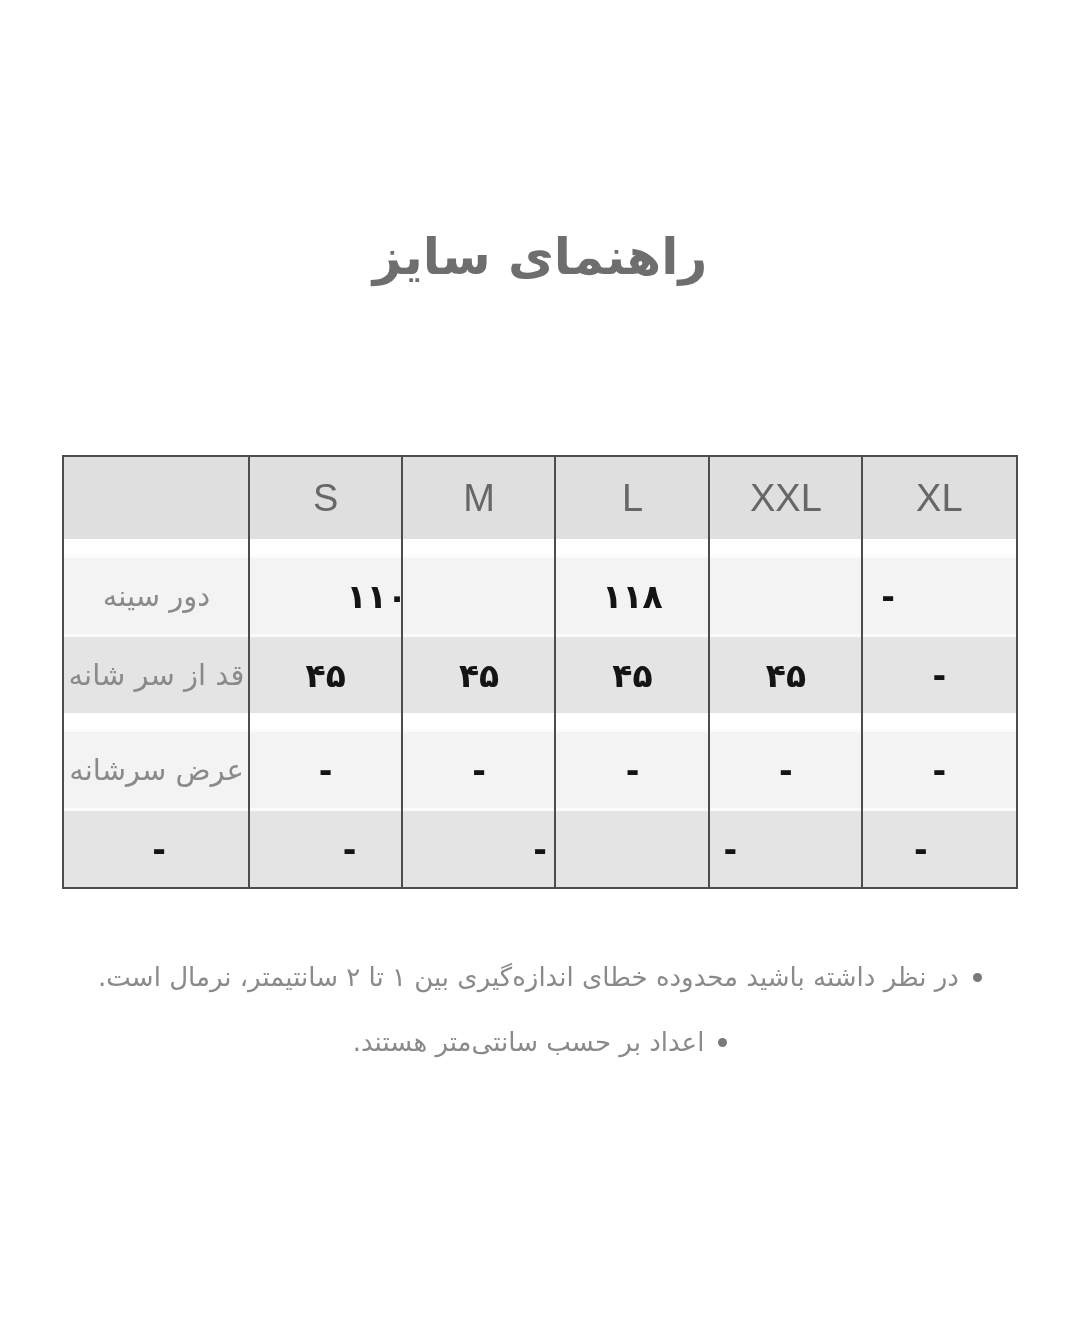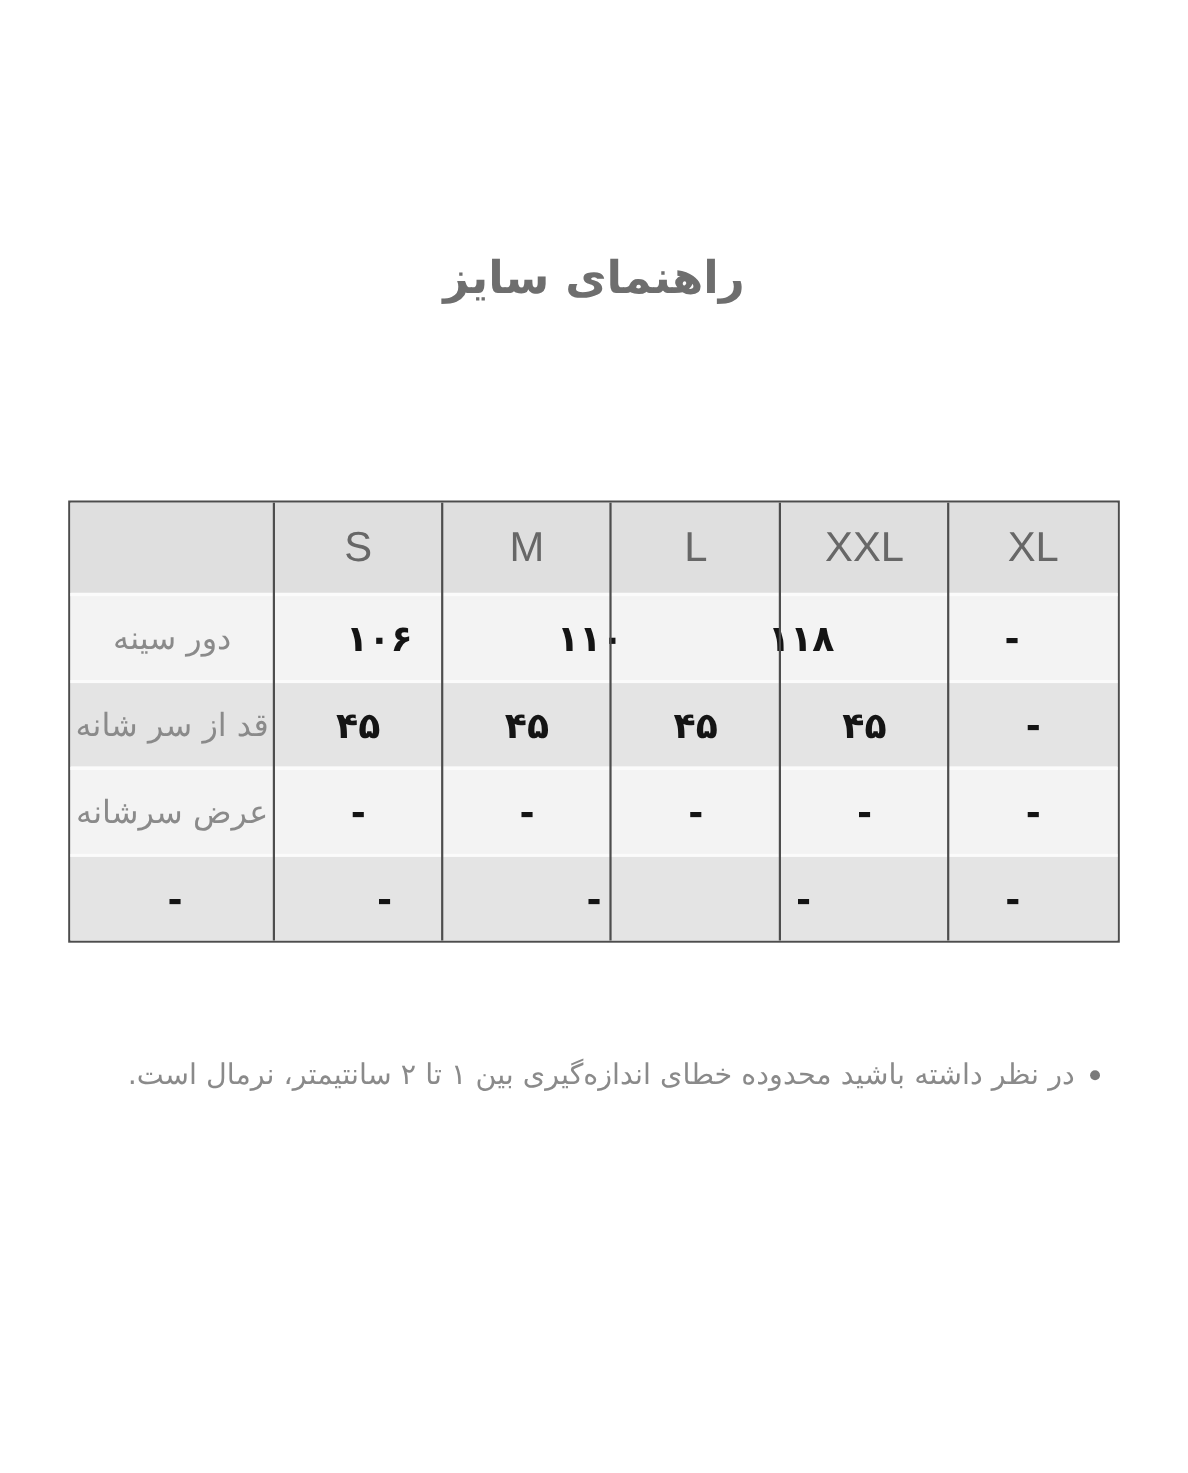--- a/index.html
+++ b/index.html
@@ -11,38 +11,38 @@
     font-family: "DejaVu Sans", sans-serif;
     overflow: hidden;
   }
 
   .page-title {
     position: absolute;
     top: 228px;
     left: 0;
     width: 1080px;
     text-align: center;
-    font-size: 41px;
+    font-size: 50px;
     font-weight: 700;
     color: #6e6e6e;
     direction: rtl;
   }
 
   .size-table {
     position: absolute;
     left: 62px;
     top: 455px;
     width: 956px;
     border: 2px solid #4d4d4d;
     background: #ffffff;
   }
 
   .trow { display: flex; width: 100%; height: 79px; border-top: 3px solid #fbfbfb; }
   .trow.header-row { height: 82px; border-top: none; background: #dfdfdf; }
-  .trow.row-light { background: #f3f3f3; }
+  .trow.row-light { background: #f3f3f3; margin-top: 16px; }
   .trow.row-dark  { background: #e4e4e4; }
 
   .cell {
     display: flex;
     align-items: center;
     justify-content: center;
     height: 100%;
   }
   .cell.c-label { width: 185px; }
   .cell.c-size  { flex: 1; }
@@ -89,20 +89,21 @@
     direction: rtl;
     display: flex;
     flex-direction: column;
     gap: 31px;
   }
   .note-item {
     display: flex;
     align-items: center;
     gap: 14px;
     direction: rtl;
+    justify-content: center;
   }
   .bullet-icon {
     width: 9px;
     height: 9px;
     border-radius: 50%;
     background: #7a7a7a;
     flex: 0 0 auto;
   }
   .note-text {
     font-size: 26px;
@@ -124,23 +125,20 @@
     <div class="cell c-size">L</div>
     <div class="cell c-size">XXL</div>
     <div class="cell c-size">XL</div>
   </div>
 
   <div class="trow row-light">
     <div class="cell c-label">
         <span class="row-label">دور سینه</span>
       </div>
     <div class="cell c-size">
-        <span class="value-text">۱۰۶</span>
-      </div>
-    <div class="cell c-size">
         <span class="value-text">۱۱۰</span>
       </div>
     <div class="cell c-size">
         <span class="value-text">۱۱۸</span>
       </div>
     <div class="cell c-size">
         <span class="value-text">-</span>
       </div>
   </div>
 
@@ -209,13 +207,17 @@
   <div class="vline v3"></div>
   <div class="vline v4"></div>
   <div class="vline v5"></div>
 </div>
 
 <div class="notes">
   <div class="note-item">
     <span class="bullet-icon"></span>
     <span class="note-text">در نظر داشته باشید محدوده خطای اندازه‌گیری بین ۱ تا ۲ سانتیمتر، نرمال است.</span>
   </div>
+  <div class="note-item">
+    <span class="bullet-icon"></span>
+    <span class="note-text">اعداد بر حسب سانتی‌متر هستند.</span>
+  </div>
 </div>
 
 </body></html>

